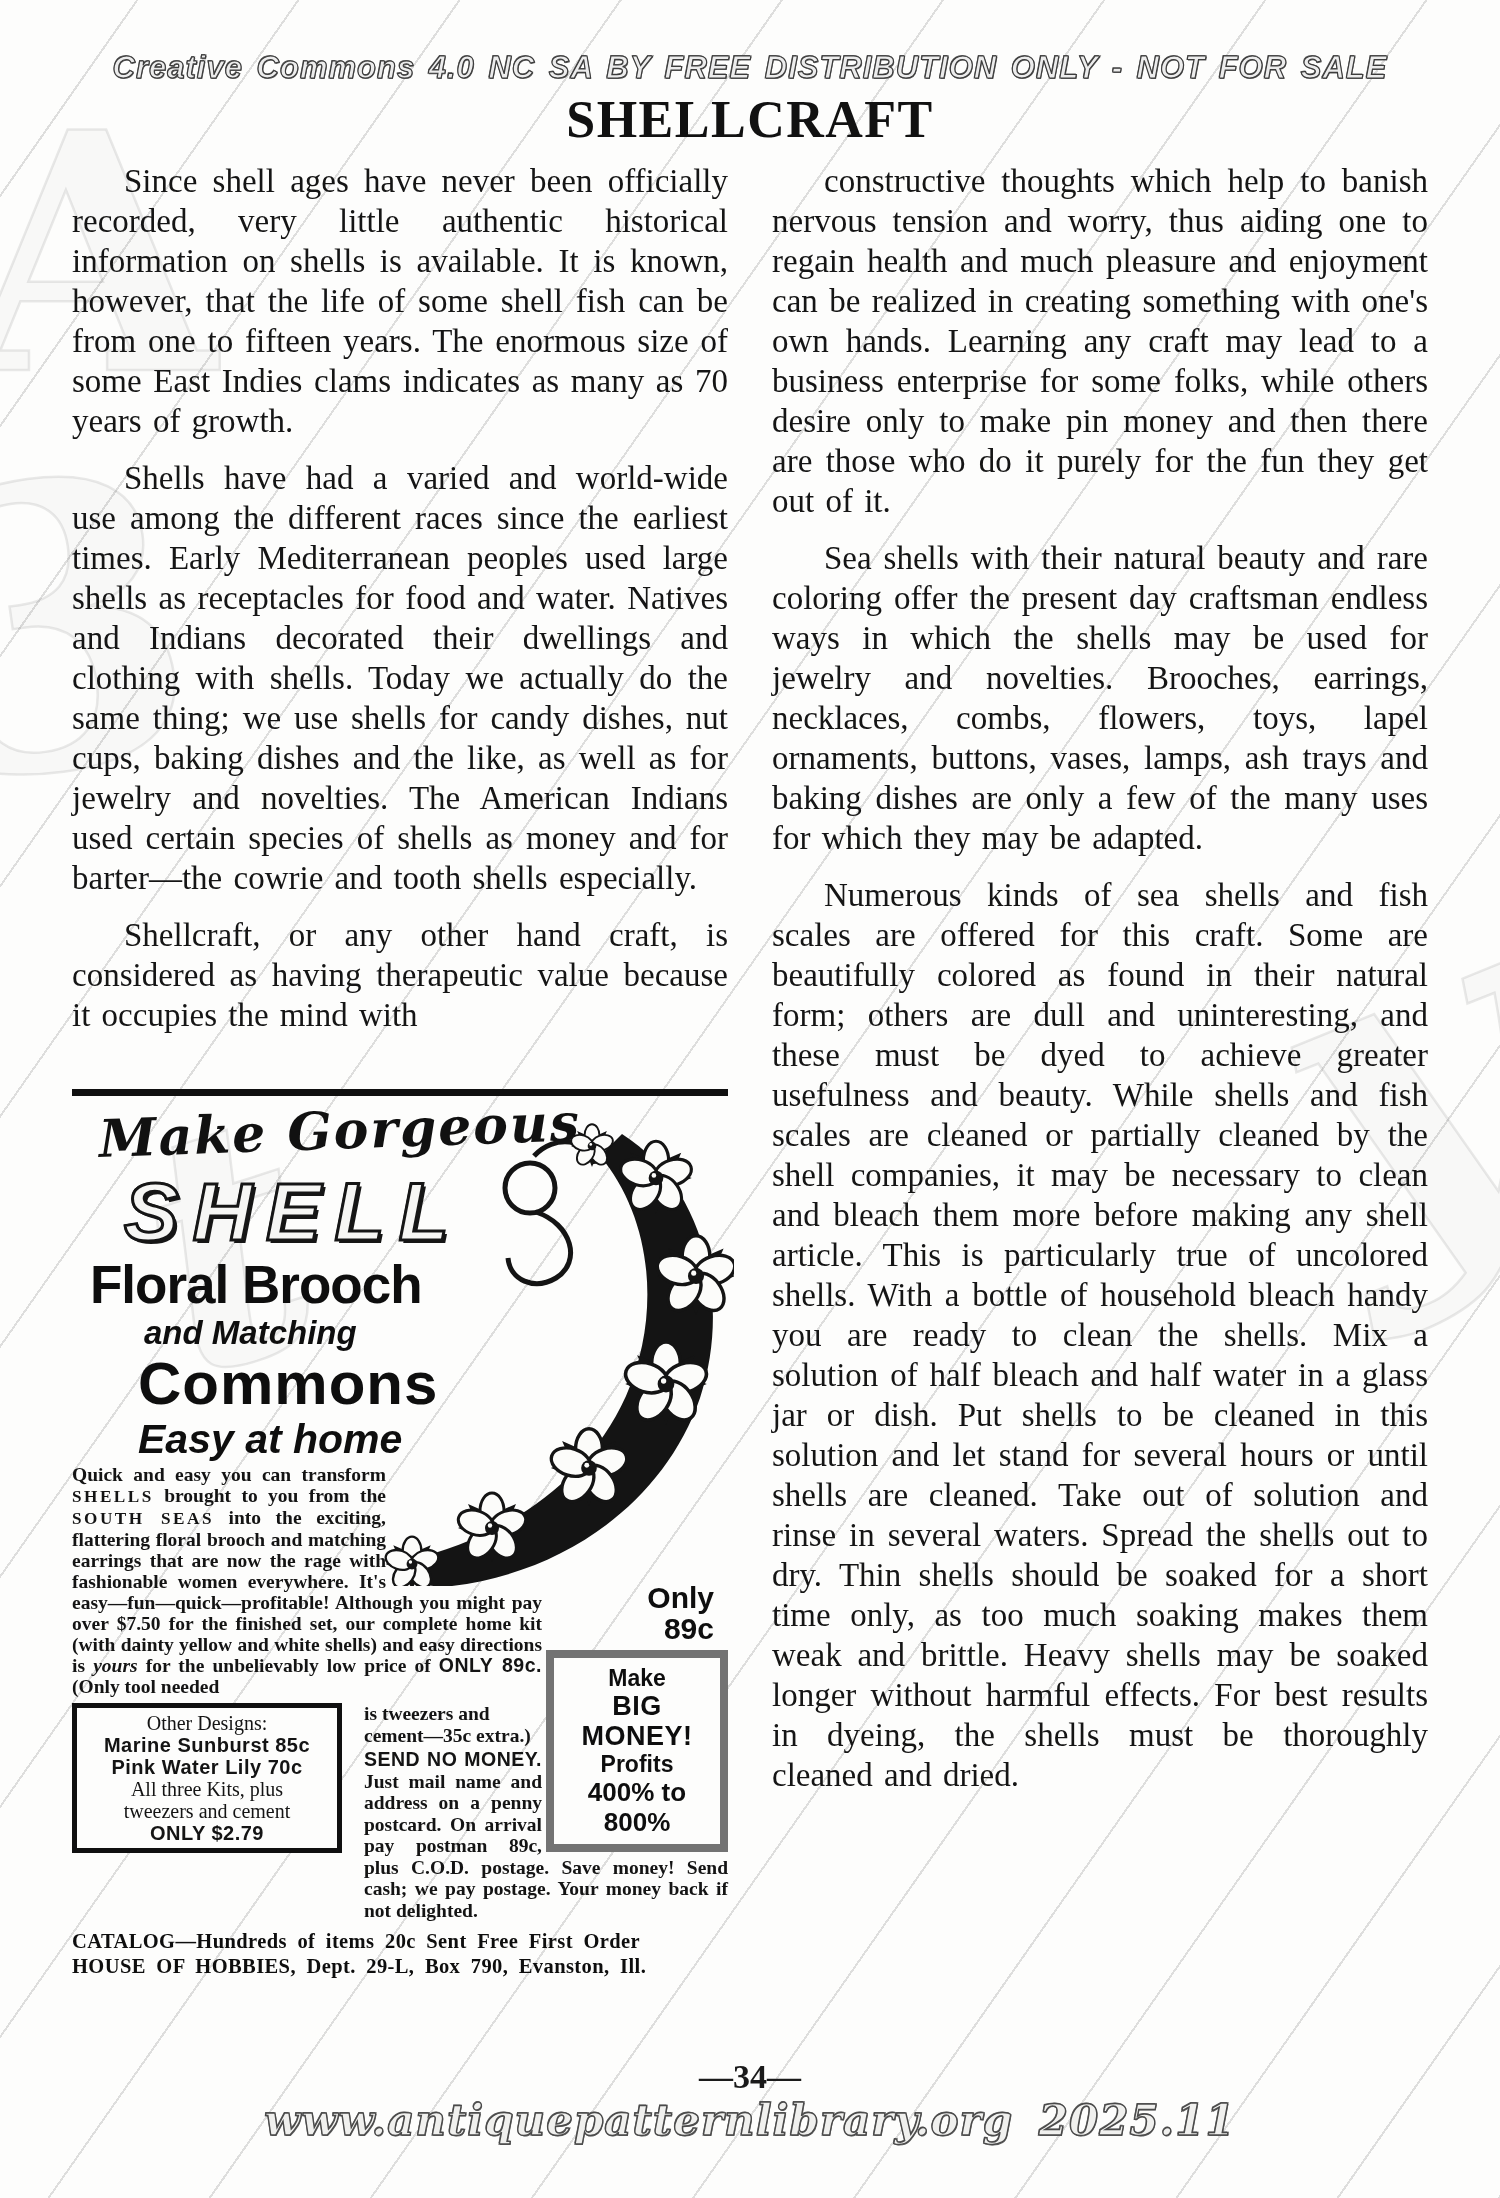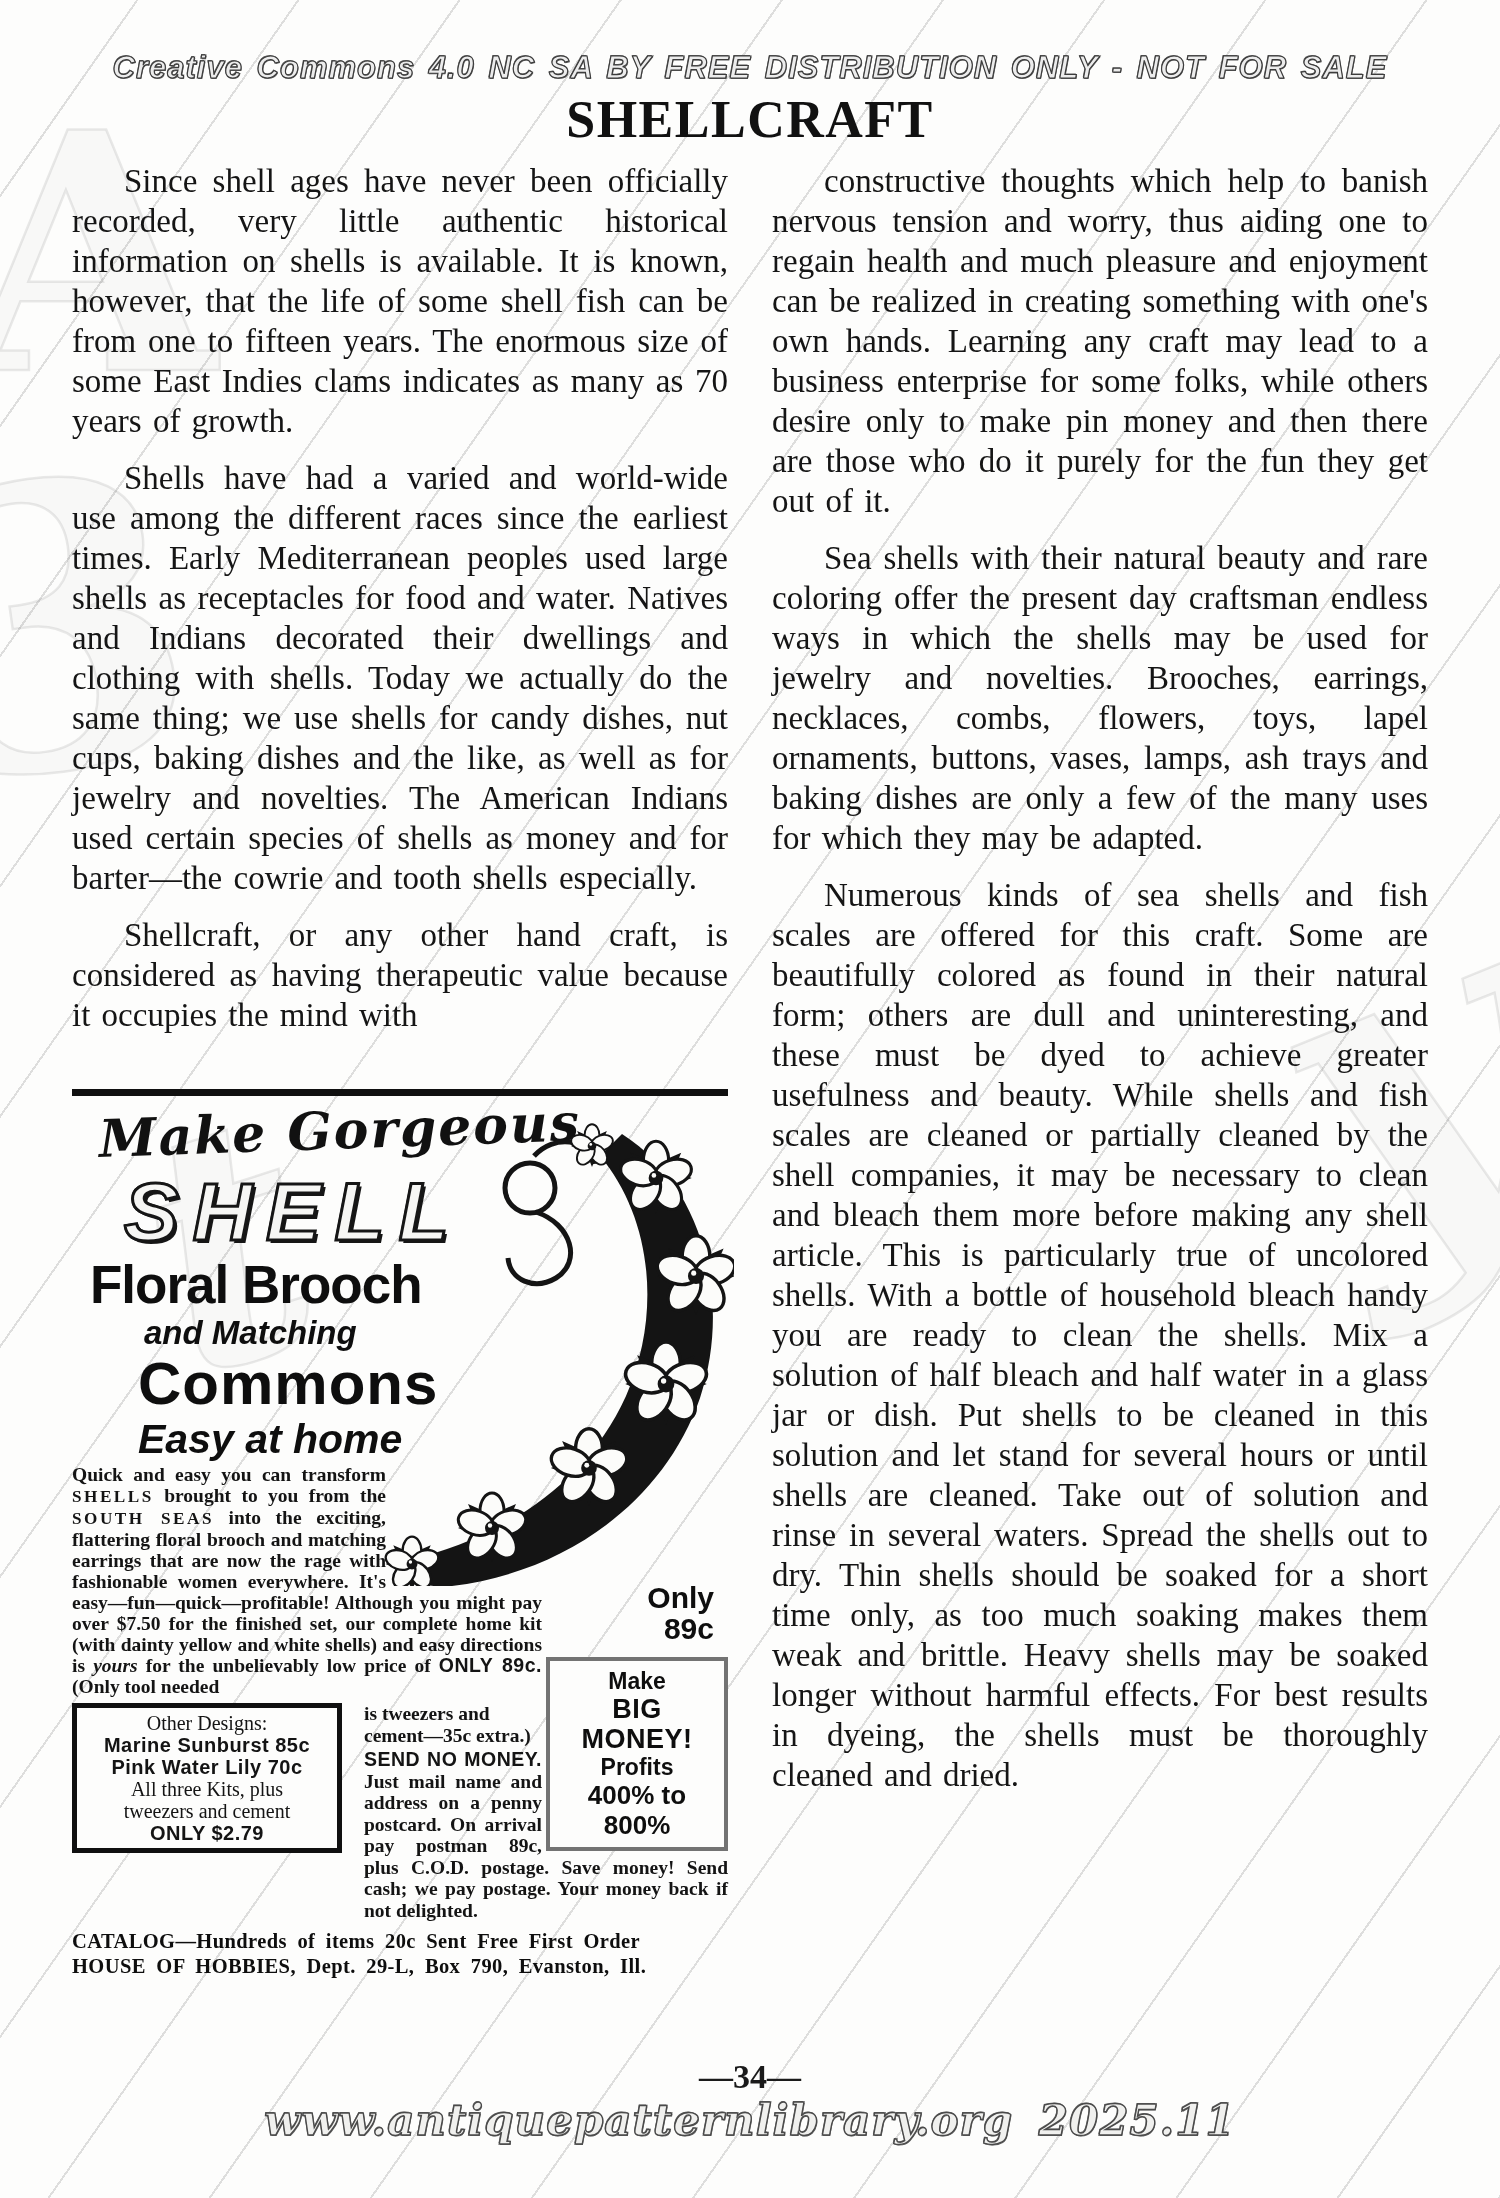--- a/index.html
+++ b/index.html
@@ -80,24 +80,24 @@
     font-family:"Liberation Sans", sans-serif; font-weight:bold; font-style:italic;
     font-size:41px; line-height:46px; margin-left:66px; color:#0e0e0e; white-space:nowrap;
   }
   .ad-illustration{position:absolute; top:6px; right:-6px; width:350px; height:470px; z-index:1;}
 
   .ad-bodywrap{position:relative;}
   .ill-spacer{float:right; width:342px; height:116px;}
   .money-rail{float:right; clear:right; width:186px; text-align:right;}
   .price-callout{
     font-family:"Liberation Sans", sans-serif; font-weight:bold;
-    font-size:30px; line-height:31px; color:#0e0e0e; padding:2px 14px 13px 0;
+    font-size:30px; line-height:31px; color:#0e0e0e; padding:2px 14px 6px 0;
   }
   .money-box{
-    border:4px solid #737373; background:#fdfdfc; text-align:center;
+    border:8px solid #737373; background:#fdfdfc; text-align:center;
     padding:7px 4px; margin-left:4px;
   }
   .mb-line{font-family:"Liberation Sans", sans-serif; font-weight:bold; color:#0e0e0e;}
   .mb-line:nth-child(1){font-size:23px; line-height:26px;}
   .mb-line:nth-child(2){font-size:27px; line-height:30px; letter-spacing:0.5px;}
   .mb-line:nth-child(3){font-size:23px; line-height:26px;}
   .mb-line:nth-child(4){font-size:26px; line-height:30px;}
   .ad-body{
     margin:0; font-family:"Liberation Serif", serif; font-weight:bold;
     font-size:19.5px; line-height:21px; text-align:justify; color:#141414;

